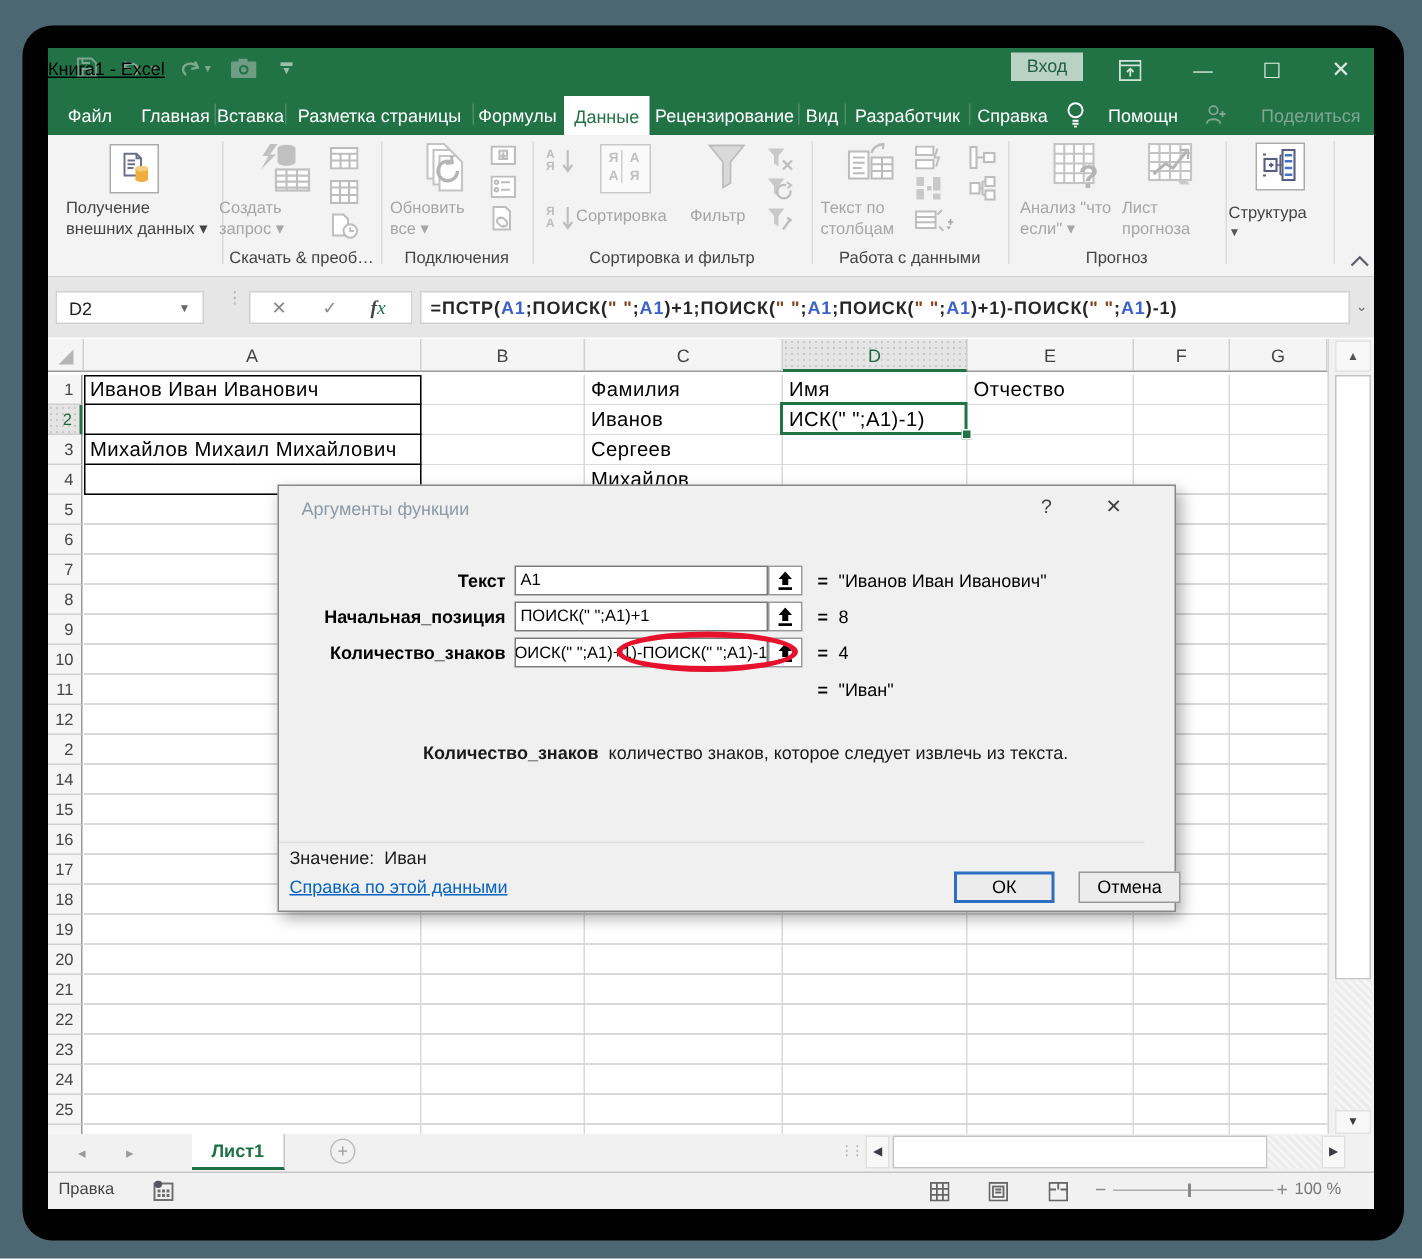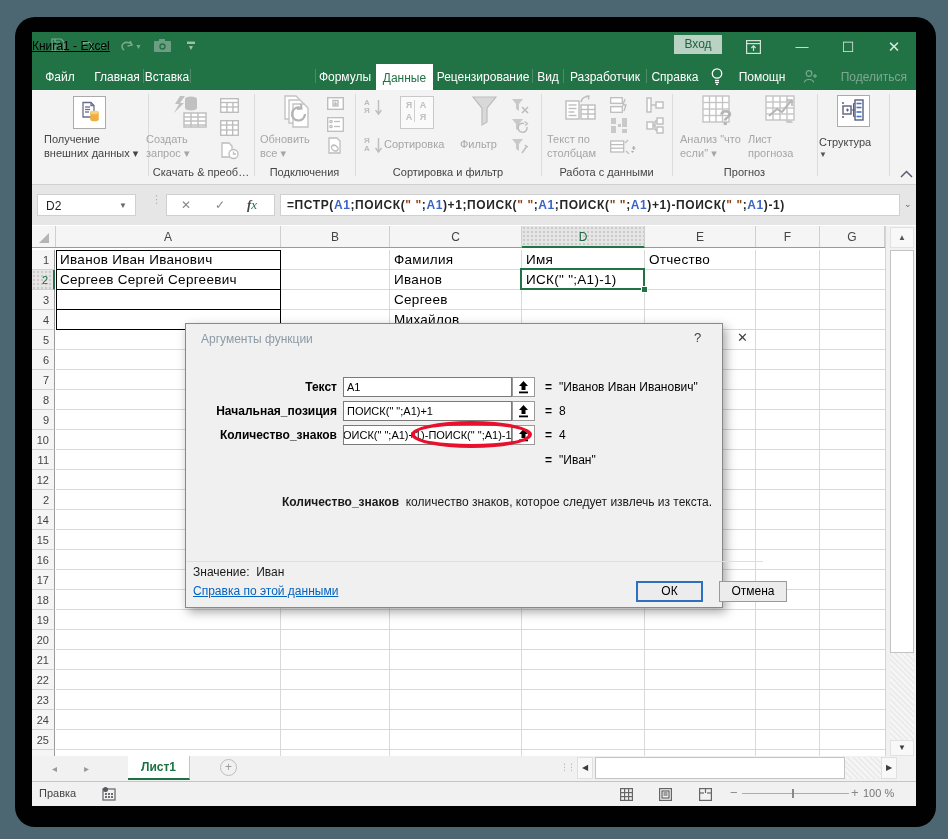--- a/index.html
+++ b/index.html
@@ -36,21 +36,21 @@
 #colhead{position:absolute;left:0;top:0;width:884px;height:22px;background:#f5f5f5;border-bottom:1px solid #9a9a9a;box-sizing:border-box;}
 .ch{position:absolute;top:0;height:21px;line-height:22px;text-align:center;font-size:12px;color:#444;border-right:1px solid #cfcfcf;box-sizing:border-box;}
 .rh{position:absolute;left:0;width:23px;height:20px;line-height:20px;text-align:right;padding-right:5px;font-size:11px;color:#444;border-bottom:1px solid #cfcfcf;border-right:1px solid #9a9a9a;background:#f5f5f5;box-sizing:border-box;}
 .vline{position:absolute;top:24px;width:1px;height:506px;background:#d9d9d9;}
 .cell{position:absolute;height:20px;line-height:20px;font-size:13.5px;letter-spacing:0.3px;color:#000;white-space:nowrap;padding-left:4px;}
 
 #vscroll{position:absolute;left:853px;top:0px;width:31px;height:530px;background:#f1f1f1;border-left:1px solid #d4d4d4;box-sizing:border-box;}
 #tabbar{position:absolute;left:0;top:530px;width:884px;height:25px;background:#f1f1f1;}
 #statusbar{position:absolute;left:0;top:555px;width:925px;height:25px;background:#f1f1f1;border-top:1px solid #c5c5c5;box-sizing:border-box;}
 
-#dlg{position:absolute;left:153px;top:291px;width:538px;height:285px;background:#f0f0f0;border:1px solid #888;box-sizing:border-box;box-shadow:3px 4px 10px rgba(0,0,0,0.35);}
+#dlg{position:absolute;left:153px;top:291px;width:599px;height:285px;background:#f0f0f0;border:1px solid #888;box-sizing:border-box;box-shadow:3px 4px 10px rgba(0,0,0,0.35);}
 .dlbl{position:absolute;font-size:12px;font-weight:bold;color:#000;white-space:nowrap;}
 .dinp{position:absolute;left:157px;width:169px;height:20px;background:#fff;border:1px solid #7a7a7a;box-sizing:border-box;font-size:11px;line-height:18px;padding-left:3px;white-space:nowrap;overflow:hidden;}
 .dpick{position:absolute;left:326px;width:23px;height:20px;background:#fff;border:1px solid #9a9a9a;box-sizing:border-box;text-align:center;}
 .deq{position:absolute;left:359px;font-size:12px;font-weight:bold;color:#000;}
 .dval{position:absolute;left:373px;font-size:12px;color:#000;white-space:nowrap;}
 </style>
 </head>
 <body>
 <div id="page">
   <div id="frame"></div>
@@ -91,20 +91,21 @@
       <div class="wc" style="left:755px;">—</div>
       <div class="wc" style="left:801px;font-size:14px">☐</div>
       <div class="wc" style="left:847px;font-size:15px">✕</div>
     </div>
     <div id="tabrow">
       <div class="tab" style="left:6px;width:44px">Файл</div>
       <div class="tab" style="left:58px;width:54px">Главная</div>
       <div class="sep" style="left:111px"></div>
       <div class="tab" style="left:112px;width:46px">Вставка</div>
       <div class="sep" style="left:158px"></div>
+      <div class="tab" style="left:160px;width:122px">Разметка страницы</div>
       <div class="sep" style="left:283px"></div>
       <div class="tab" style="left:284px;width:58px">Формулы</div>
       <div id="tabsel">Данные</div>
       <div class="tab" style="left:403px;width:96px">Рецензирование</div>
       <div class="sep" style="left:500px"></div>
       <div class="tab" style="left:501px;width:30px">Вид</div>
       <div class="sep" style="left:531px"></div>
       <div class="tab" style="left:532px;width:82px">Разработчик</div>
       <div class="sep" style="left:614px"></div>
       <div class="tab" style="left:615px;width:56px">Справка</div>
@@ -437,21 +438,21 @@
         <div class="rh" style="top:460px">24</div>
         <div class="rh" style="top:480px">25</div>
         <div class="rh" style="top:500px;border-bottom:none;height:6px"></div>
       </div>
 
       <div class="abs" style="left:24px;top:24px;width:225px;height:80px;border:1px solid #000;box-sizing:border-box"></div>
       <div class="abs" style="left:24px;top:43px;width:225px;height:1px;background:#000"></div>
       <div class="abs" style="left:24px;top:63px;width:225px;height:1px;background:#000"></div>
       <div class="abs" style="left:24px;top:83px;width:225px;height:1px;background:#000"></div>
       <div class="cell" style="left:24px;top:24px">Иванов Иван Иванович</div>
-      <div class="cell" style="left:24px;top:44px">Сергеев Сергей Сергеевич</div>
+      <div class="cell" style="left:24px;top:64px">Михайлов Михаил Михайлович</div>
       <div class="cell" style="left:358px;top:24px">Фамилия</div>
       <div class="cell" style="left:490px;top:24px">Имя</div>
       <div class="cell" style="left:613px;top:24px">Отчество</div>
       <div class="cell" style="left:358px;top:44px">Иванов</div>
       <div class="cell" style="left:358px;top:64px">Сергеев</div>
       <div class="cell" style="left:358px;top:84px">Михайлов</div>
 
       <div class="abs" style="left:488px;top:42px;width:125px;height:22px;border:2px solid #217346;box-sizing:border-box;background:#fff"></div>
       <div class="cell" style="left:490px;top:44px">ИСК(" ";A1)-1)</div>
       <div class="abs" style="left:609px;top:60px;width:5px;height:5px;background:#217346;border:1px solid #fff"></div>

